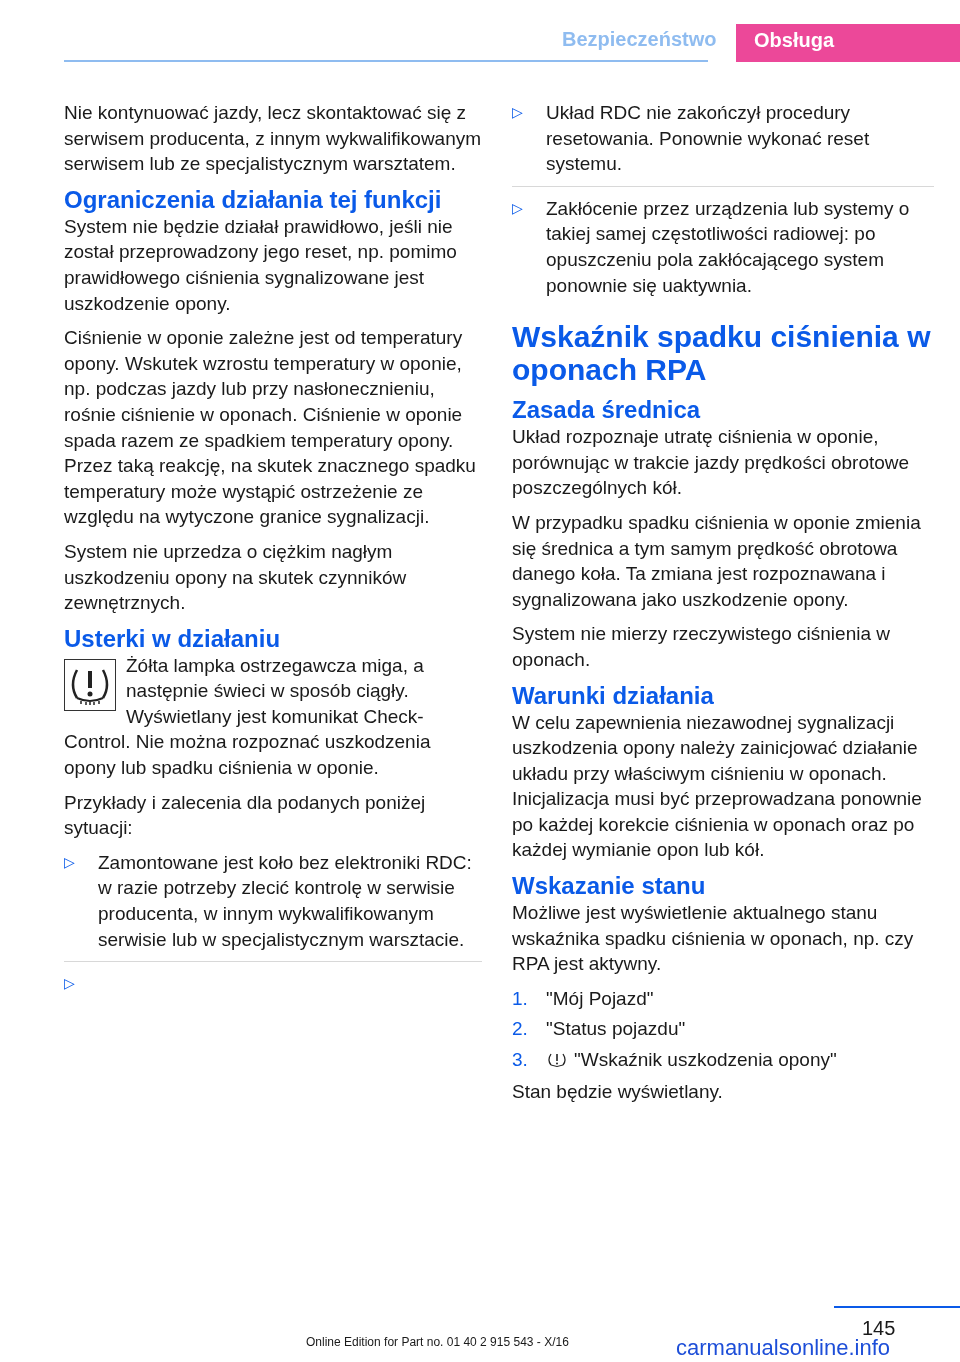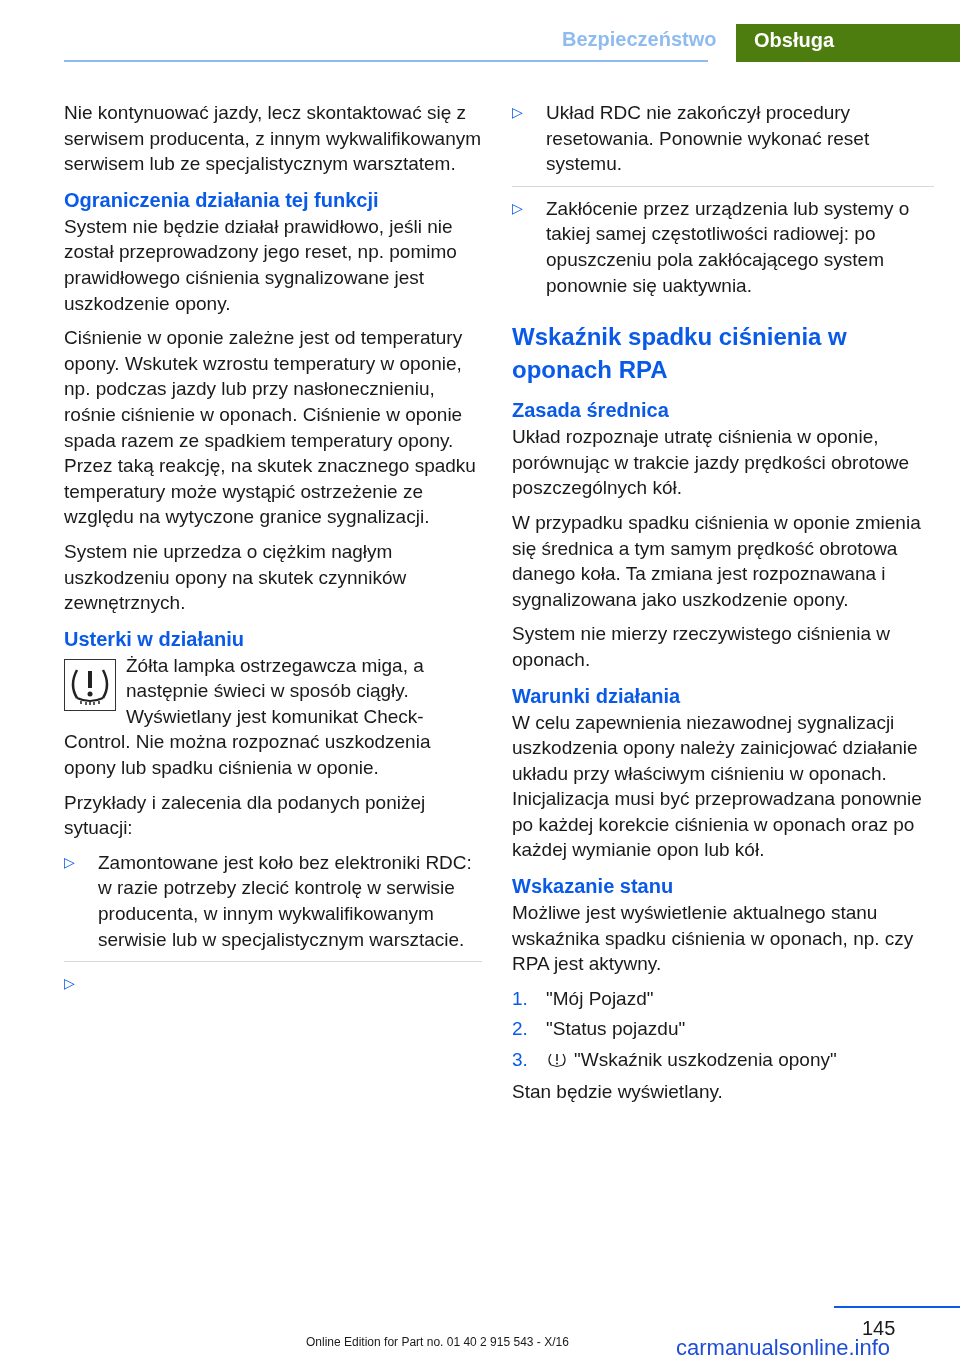--- a/index.html
+++ b/index.html
@@ -1,27 +1,27 @@
 <!DOCTYPE html>
 <html><head>
 <meta charset="utf-8">
 <style>
   html, body { margin: 0; padding: 0; background: #fff; }
   body { width: 960px; height: 1362px; position: relative; overflow: hidden;
          font-family: "Liberation Sans", sans-serif; color: #1a1a1a; }
   .hdr-line { position: absolute; left: 64px; top: 60px; width: 644px; height: 2px; background: #8fbcf0; }
   .hdr-sec { position: absolute; left: 562px; top: 28px; font-size: 20px; font-weight: bold; color: #8fbcf0; text-align: right; }
-  .hdr-tab { position: absolute; left: 736px; top: 24px; width: 224px; height: 38px; background: #4d7c0f; }
+  .hdr-tab { position: absolute; left: 736px; top: 24px; width: 224px; height: 38px; background: #ec4899; }
   .hdr-tab span { position: absolute; left: 18px; top: 5px; color: #fff; font-size: 20px; font-weight: bold; }
   .col { position: absolute; top: 100px; width: 418px; font-size: 19px; line-height: 25.6px; }
   .col.left { left: 64px; }
   .col.right { left: 512px; width: 422px; }
   p { margin: 0 0 9px 0; }
-  h3 { margin: 3px 0 0 0; font-size: 20px; line-height: 28px; color: #0a5ae8; font-weight: bold; }
-  h2 { margin: 22px 0 10px 0; font-size: 24px; line-height: 33px; color: #0a5ae8; font-weight: bold; }
+  h3 { margin: 3px 0 0 0; font-size: 24px; line-height: 28px; color: #0a5ae8; font-weight: bold; }
+  h2 { margin: 22px 0 10px 0; font-size: 30px; line-height: 33px; color: #0a5ae8; font-weight: bold; }
   ul.tri { list-style: none; margin: 0; padding: 0; }
   ul.tri li { position: relative; padding-left: 34px; margin-bottom: 9px; }
   ul.tri li .bullet { position: absolute; left: 0; top: 0; color: #0a5ae8; font-size: 14px; }
   .sep { height: 1px; background: #d8d8d8; margin: 0 0 9px 0; }
   ol.steps { list-style: none; margin: 0 0 6px 0; padding: 0; }
   ol.steps li { position: relative; padding-left: 34px; margin-bottom: 5px; }
   ol.steps li .num { position: absolute; left: 0; color: #0a5ae8; }
   .warn { float: left; width: 50px; height: 50px; border: 1px solid #333; margin: 6px 10px 4px 0; position: relative; }
   .inline-icon { display: inline-block; width: 22px; height: 16px; vertical-align: -2px; margin-right: 6px; }
   .footer-line { position: absolute; left: 834px; top: 1306px; width: 126px; height: 2px; background: #0a5ae8; }

